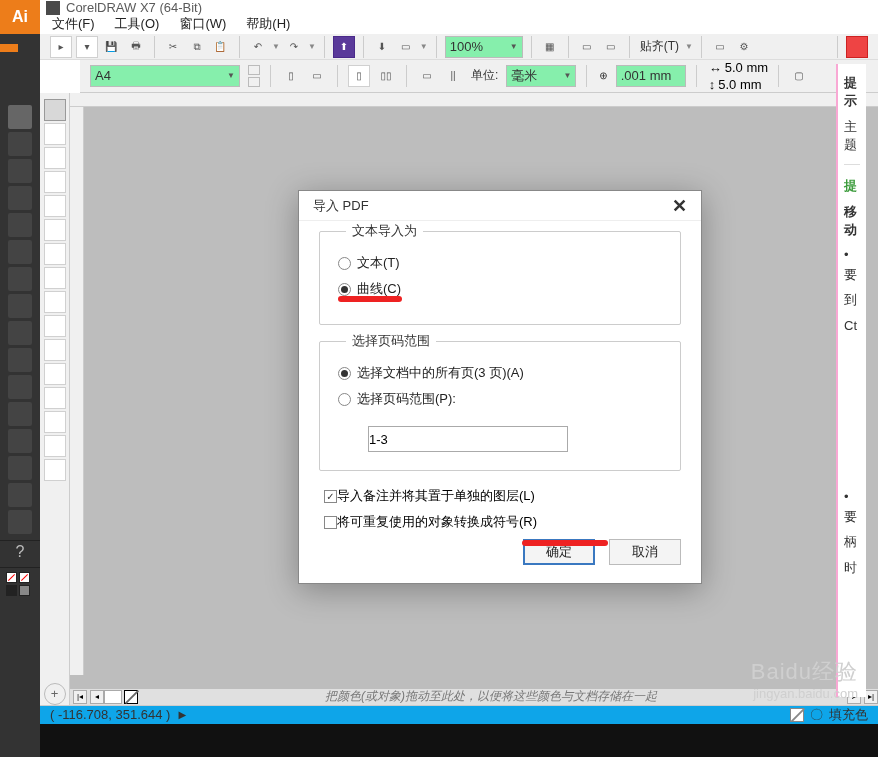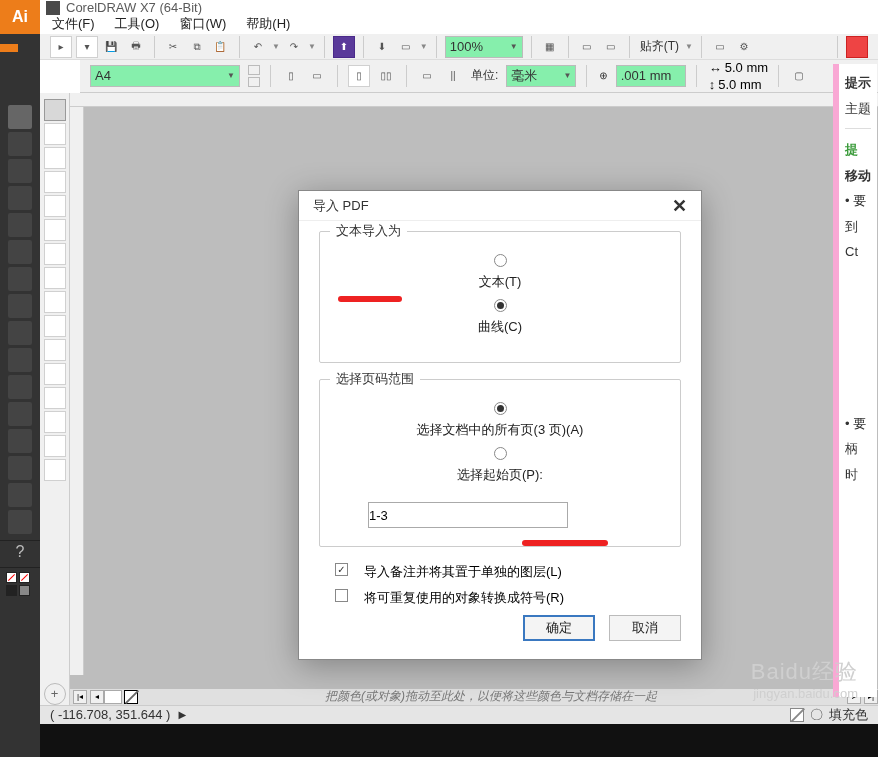--- a/index.html
+++ b/index.html
@@ -41,44 +41,44 @@
 .ruler-h { position:absolute; left:0; top:0; right:0; height:14px; background:#f0f0f0; border-bottom:1px solid #ccc;}
 .ruler-v { position:absolute; left:0; top:14px; width:14px; bottom:30px; background:#f0f0f0; border-right:1px solid #ccc;}
 .canvas-inner { position:absolute; left:14px; top:14px; right:0; bottom:30px; background:#bdbdbd;}
 .scroll-h { position:absolute; left:0; right:0; bottom:0; height:16px; background:#e0e0e0; display:flex; align-items:center;}
 .scroll-h .arrow { width:14px; height:14px; border:1px solid #aaa; background:#f0f0f0; font-size:8px; display:flex; align-items:center; justify-content:center;}
 .pagepick { width:18px; height:14px; border:1px solid #aaa; background:#fff;}
 .nocolor { width:14px; height:14px; border:1px solid #000; background:#fff; position:relative; margin-left:2px;}
 .nocolor:after { content:""; position:absolute; left:-2px; top:5px; width:18px; height:2px; background:#666; transform:rotate(-45deg);}
 .colordrop { font-style:italic; color:#777; font-size:12px; margin:0 auto;}
 .shb .arrow { margin-left:3px;}
-.hintpanel { position:absolute; right:1px; top:64px; width:44px; bottom:60px; background:#fff; border-left:6px solid #f9a8d4; padding:10px 6px; font-size:12px; color:#333;}
+.hintpanel { position:absolute; right:12px; top:64px; width:30px; bottom:60px; background:#fff; border-left:2px solid #f9a8d4; padding:10px 6px; font-size:12px; color:#333;}
 .hintpanel .hdr { font-weight:bold; margin-bottom:8px;}
 .hintpanel .sec { color:#3b9b3b; margin:12px 0 8px; font-weight:bold;}
 .hintpanel .sub { font-weight:bold; margin:4px 0;}
 .hintpanel p { margin:6px 0; line-height:1.5;}
 .homeicon { position:absolute; right:12px; bottom:96px; font-size:16px; color:#555;}
-.statusbar { height:24px; background:#e5e5e5; border-top:1px solid #ccc; display:flex; align-items:center; padding:0 10px; font-size:12px; color:#333; gap:8px;}
+.statusbar { height:24px; background:#0ea5e9; border-top:1px solid #ccc; display:flex; align-items:center; padding:0 10px; font-size:12px; color:#333; gap:8px;}
 .statusbar .play { font-size:10px;}
 .statusbar .rside { margin-left:auto; display:flex; align-items:center; gap:6px;}
 .img-strip { height:48px; background:#111;}
 .watermark { position:absolute; right:20px; bottom:54px; color:#cfcfcf; font-size:12px; line-height:1.3; text-align:right;}
 .watermark .big { font-size:22px; font-family:Arial; letter-spacing:1px;}
 
 .dialog { position:absolute; left:298px; top:190px; width:404px; background:#fff; border:1px solid #888; box-shadow:0 6px 30px rgba(0,0,0,.3); }
 .dlg-title { height:30px; display:flex; align-items:center; padding:0 14px; font-size:13px; color:#333; border-bottom:1px solid #eee;}
 .dlg-close { margin-left:auto; font-size:18px; font-weight:bold; cursor:pointer; }
 .dlg-body { padding:10px 20px 18px;}
 .fieldset { border:1px solid #ccc; border-radius:2px; margin-bottom:16px; padding:14px 18px 18px; position:relative;}
-.fieldset .legend { position:absolute; top:-10px; left:10px; background:#fff; padding:0 6px; font-size:13px; color:#333;}
-.radio-row { display:flex; align-items:center; margin:8px 0; gap:6px; font-size:13px; color:#222;flex-direction:column;}
+.fieldset .legend { position:absolute; top:-10px; left:26px; background:#fff; padding:0 6px; font-size:13px; color:#333;}
+.radio-row { display:flex; align-items:center; margin:8px 0; gap:6px; font-size:13px; color:#222;}
 .radio { width:13px; height:13px; border:1px solid #888; border-radius:50%; display:inline-flex; align-items:center; justify-content:center;}
 .radio.checked:after { content:""; width:7px; height:7px; border-radius:50%; background:#333;}
 .pagerangeinput { border:1px solid #aaa; height:26px; width:200px; margin:10px 0 0 30px; padding:0 0; font-family:inherit; font-size:13px;}
-.chk-row { display:flex; align-items:flex-start; gap:16px; margin:8px 16px; font-size:13px;}
+.chk-row { display:flex; align-items:center; gap:0; margin:8px 5px; font-size:13px;}
 .chk { width:13px; height:13px; border:1px solid #888; display:inline-flex; align-items:center; justify-content:center;}
 .chk.checked:after { content:"✓"; font-size:10px; color:#333;}
 .dlg-buttons { display:flex; justify-content:flex-end; gap:14px; margin-top:8px;}
 .dbtn { width:72px; height:26px; display:flex; align-items:center; justify-content:center; background:#f4f4f4; border:1px solid #bbb; font-size:13px; color:#222; cursor:pointer;}
 .dbtn.default { border:2px solid #3a78c0; }
 .redmark { position:absolute; height:6px; border-radius:3px; background:#e22;}
 .redmark.r1 { width:64px; left:338px; top:296px;}
 .redmark.r2 { width:86px; left:522px; top:540px;}
 .spinpair { display:flex; flex-direction:column; gap:2px; margin-left:2px;}
 .sprow { display:flex; align-items:center; gap:3px; font-size:11px;}
@@ -301,21 +301,21 @@
       </div>
     </div>
     <div class="fieldset">
       <div class="legend">选择页码范围</div>
       <div class="radio-row">
         <span class="radio checked"></span>
         <span>选择文档中的所有页(3 页)(A)</span>
       </div>
       <div class="radio-row">
         <span class="radio"></span>
-        <span>选择起始页(P):</span>
+        <span>选择页码范围(P):</span>
       </div>
       <input class="pagerangeinput" value="1-3" style="">
     </div>
     <div class="chk-row">
       <span class="chk checked"></span>
       <span>导入备注并将其置于单独的图层(L)</span>
     </div>
     <div class="chk-row">
       <span class="chk"></span>
       <span>将可重复使用的对象转换成符号(R)</span>

